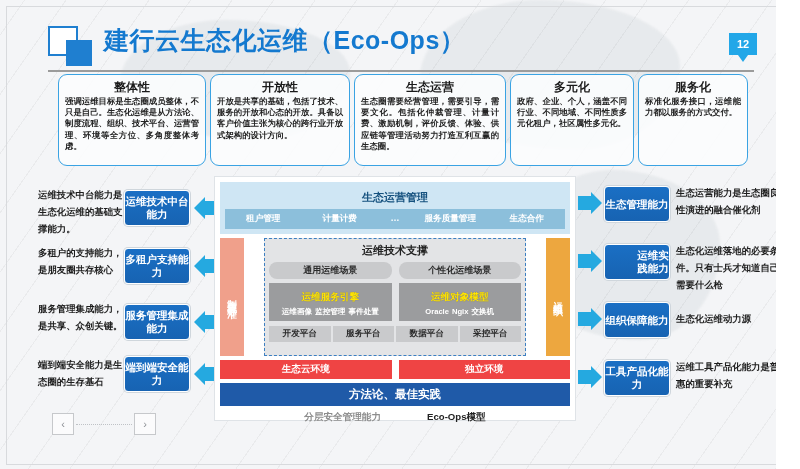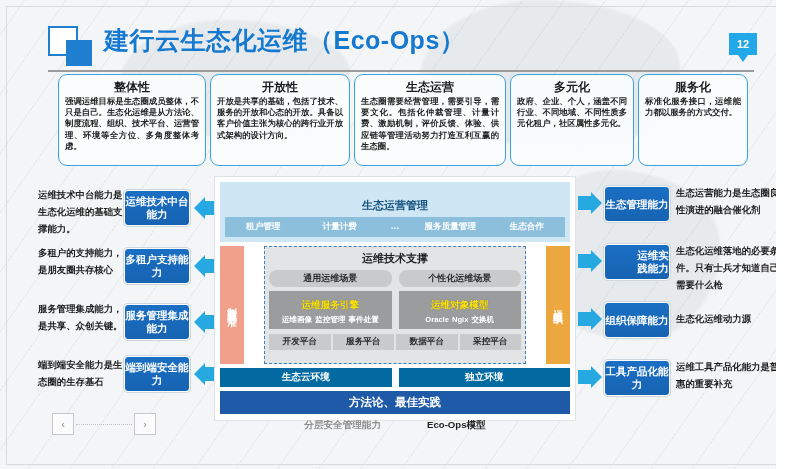--- a/index.html
+++ b/index.html
@@ -101,21 +101,21 @@
   }
   .arrow svg{display:block;}
 
   
   .model{
     position:absolute;left:214px;top:176px;width:362px;height:245px;
     background:#ffffff;border:1px solid #dfe3e7;
     box-sizing:border-box;padding:5px;
   }
   .m-top{
-    background:#cfe6f4;padding:16px 5px 5px 5px;
+    background:#cfe6f4;padding:8px 5px 5px 5px;
   }
   .m-top-title{
     text-align:center;font-size:11px;font-weight:bold;color:#16527f;
     margin-bottom:4px;
   }
   .m-top-row{display:flex;gap:0;align-items:stretch;}
   .m-chip{
     flex:1;background:#8cbfdb;color:#ffffff;font-size:8.6px;font-weight:bold;
     display:flex;align-items:center;justify-content:center;text-align:center;
     height:20px;line-height:9.6px;padding:0 1px;box-sizing:border-box;
@@ -157,21 +157,21 @@
   .m-eng-r span{
     color:#ffffff;font-size:7.6px;font-weight:bold;white-space:nowrap;
   }
   .m-plat{display:flex;gap:2px;margin-top:5px;}
   .m-plat div{
     flex:1;background:#c9cacc;color:#2b2b2b;font-size:8.6px;font-weight:bold;
     height:16px;display:flex;align-items:center;justify-content:center;
   }
   .m-env{display:flex;gap:7px;margin-top:4px;}
   .m-env div{
-    flex:1;background:#0369a1;color:#ffffff;font-size:9.6px;font-weight:bold;
+    flex:1;background:#ef4444;color:#ffffff;font-size:9.6px;font-weight:bold;
     height:19px;display:flex;align-items:center;justify-content:center;
   }
   .m-base{
     margin-top:4px;background:#1f5aa8;color:#ffffff;
     font-size:11.5px;font-weight:bold;height:23px;
     display:flex;align-items:center;justify-content:center;
   }
   .m-caps{
     display:flex;justify-content:center;gap:46px;margin-top:5px;
     font-size:9.6px;font-weight:bold;

